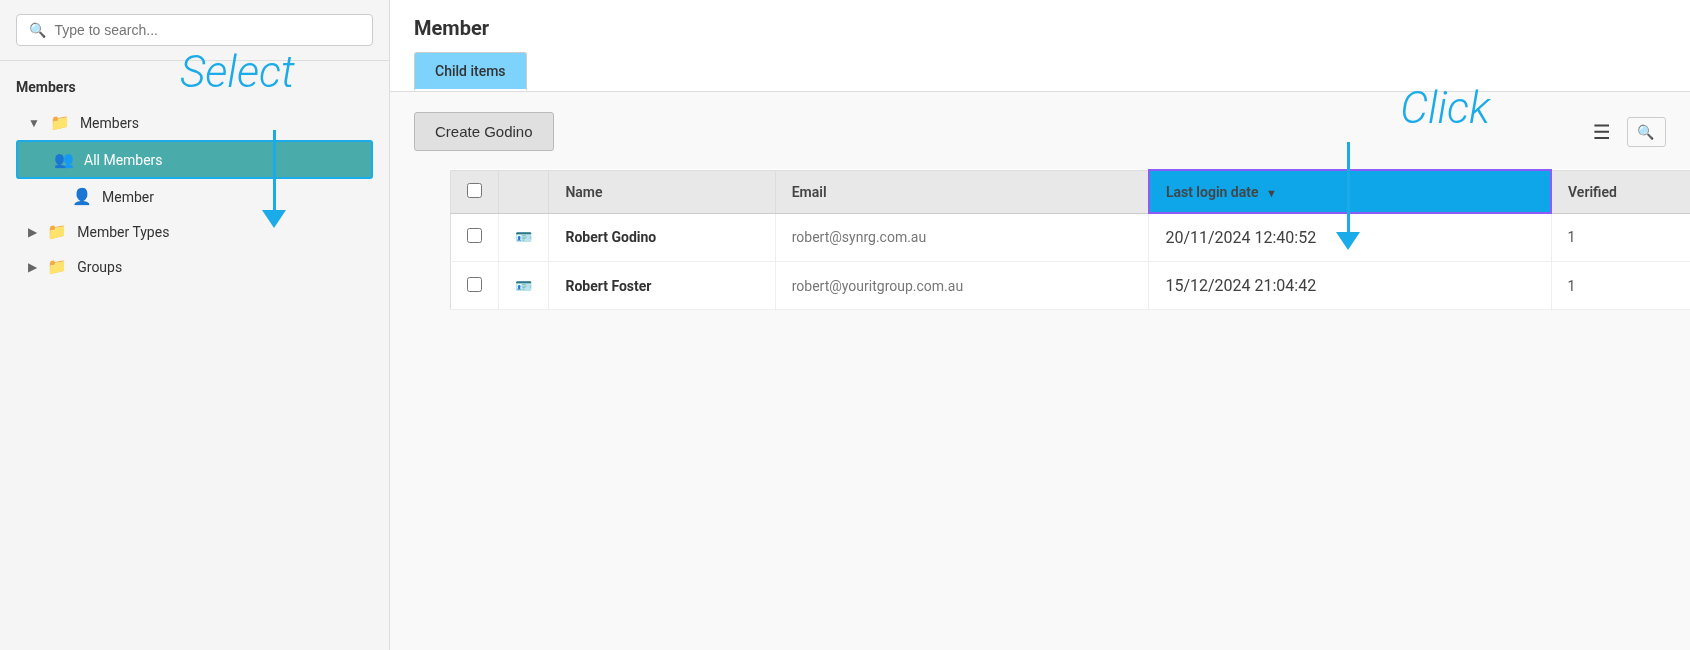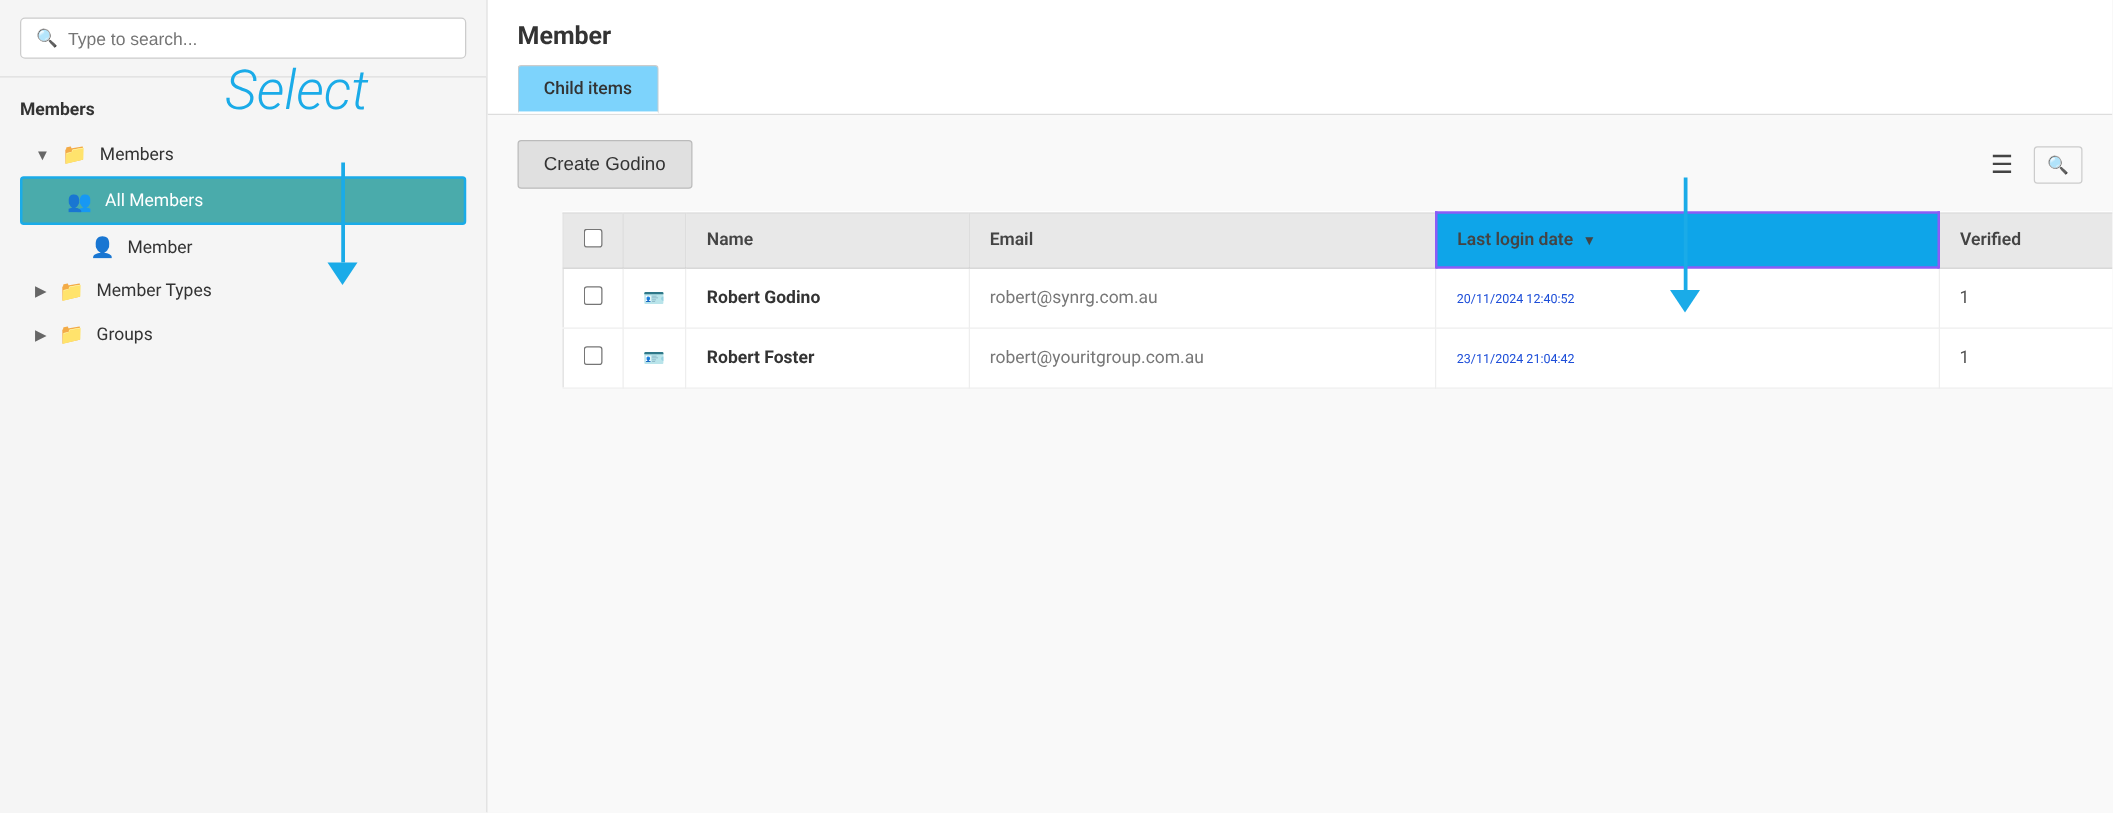--- a/index.html
+++ b/index.html
@@ -329,22 +329,22 @@
     .member-name {
       font-weight: 700;
       color: #333;
     }
 
     .member-email {
       color: #777;
     }
 
     .login-date {
-      color: #1d4ed8;
-      font-size: 10px;
+      color: #404040;
+      font-size: 16px;
     }
 
     .verified-col {
       color: #555;
       font-size: 14px;
     }
 
     .sort-arrow {
       font-size: 11px;
       margin-left: 4px;
@@ -411,20 +411,23 @@
     <div class="main-title">Member</div>
     <div class="tabs">
       <div class="tab active">
         <span>Child items</span>
       </div>
     </div>
   </div>
 
   <div class="content-area main-content-relative">
 
+    <div class="click-annotation">
+      <span>Click</span>
+    </div>
     <div class="click-arrow">
       <div class="arrow-line-v" style="height: 90px;"></div>
       <div class="arrow-head-down"></div>
     </div>
 
     <div class="toolbar-row">
       <button class="create-member-btn">
         <span>Create Godino</span>
       </button>
       <div class="toolbar-right">
@@ -489,21 +492,21 @@
           <td class="member-icon-cell">
             <span>🪪</span>
           </td>
           <td>
             <span class="member-name">Robert Foster</span>
           </td>
           <td>
             <span class="member-email">robert@youritgroup.com.au</span>
           </td>
           <td>
-            <span class="login-date">23/11/2024 21:04:42</span>
+            <span class="login-date">15/12/2024 21:04:42</span>
           </td>
           <td>
             <span class="verified-col">1</span>
           </td>
         </tr>
       </tbody>
     </table>
   </div>
 </div>
 

